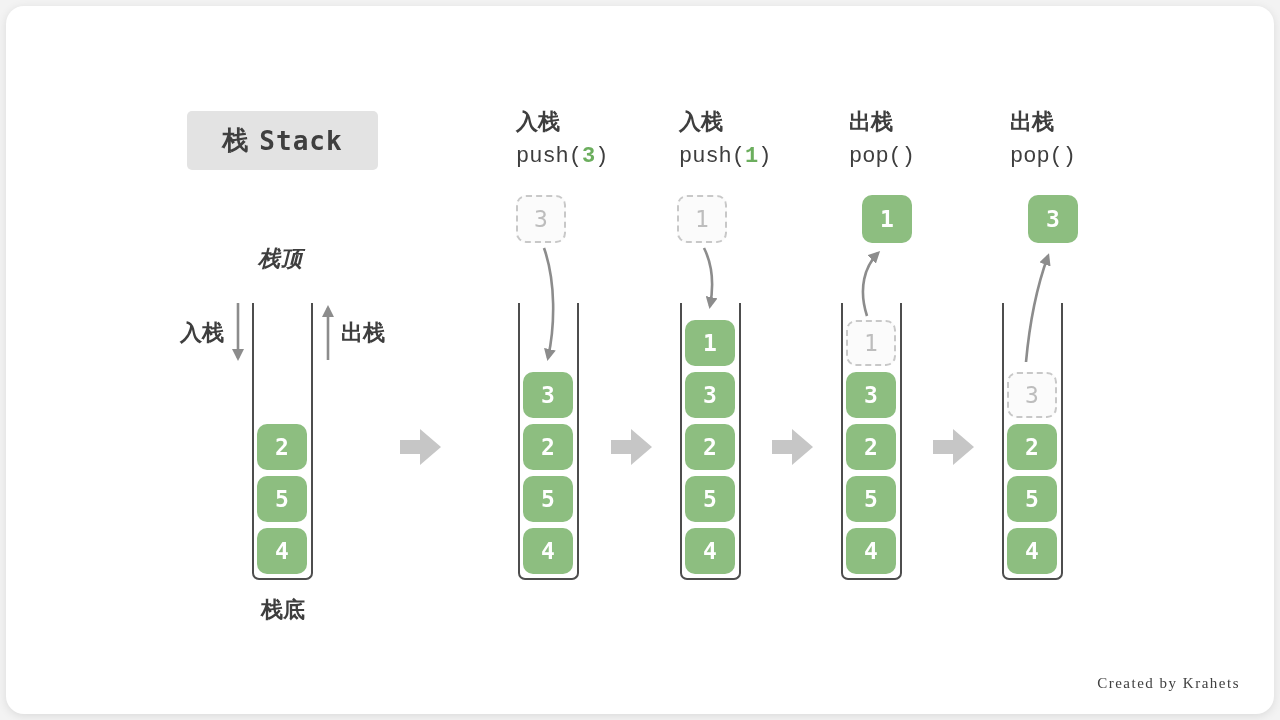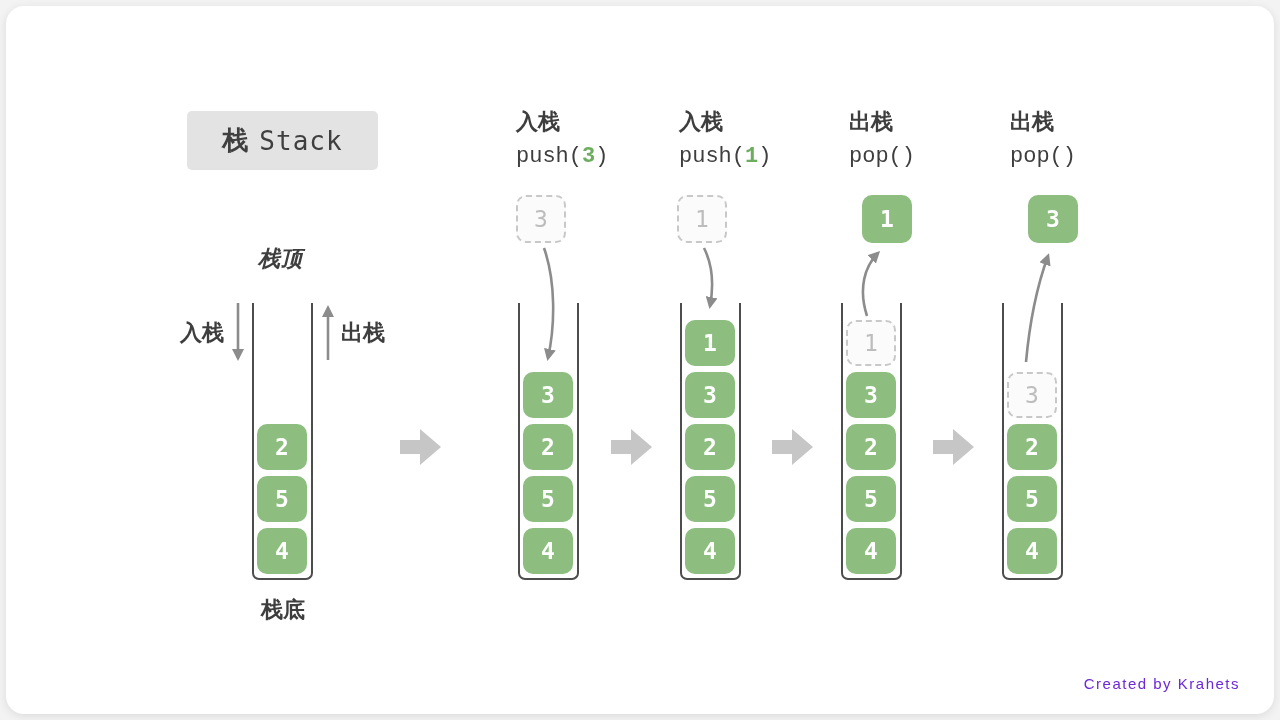--- a/index.html
+++ b/index.html
@@ -5,41 +5,41 @@
   html,body{margin:0;padding:0;width:1280px;height:720px;background:#f3f3f3;overflow:hidden;
     font-family:"Liberation Sans",sans-serif;}
   #stage{position:relative;width:1280px;height:720px;}
   .card{position:absolute;left:6px;top:6px;right:6px;bottom:6px;background:#ffffff;
     border-radius:18px;box-shadow:0 2px 10px rgba(0,0,0,0.10);}
   
   .title-box{position:absolute;left:187px;top:111px;width:191px;height:59px;background:#e3e3e3;
     border-radius:5px;display:flex;align-items:center;justify-content:center;gap:11px;
     color:#3f3f3f;font-size:26px;}
   .title-zh{font-weight:700;}
-  .title-en{font-family:"DejaVu Sans Mono",monospace;font-weight:400;letter-spacing:1px;}
+  .title-en{font-family:"DejaVu Sans Mono",monospace;font-weight:700;letter-spacing:1px;}
   
   .lbl{position:absolute;color:#3e3e3e;font-size:22px;font-weight:700;white-space:nowrap;}
   
   .stack-container{position:absolute;top:303px;width:61px;height:277px;box-sizing:border-box;
     border-left:2px solid #4d4d4d;border-right:2px solid #4d4d4d;border-bottom:2px solid #4d4d4d;
     border-radius:0 0 7px 7px;}
   .cell{position:absolute;width:50px;height:46px;box-sizing:border-box;border-radius:10px;
     background:#8dbe80;color:#ffffff;display:flex;align-items:center;justify-content:center;
     font-family:"DejaVu Sans Mono",monospace;font-size:23px;font-weight:700;}
   .cell.ghost{background:#fbfbfb;border:2px dashed #c8c8c8;color:#bdbdbd;font-weight:400;}
   
   .col-header{position:absolute;top:104px;color:#3e3e3e;font-size:22px;line-height:35px;white-space:nowrap;}
   .col-header .op{font-weight:700;}
   .col-header .code{font-family:Liberation Mono, monospace;font-weight:500;}
   .col-header .arg{color:#6cae5e;font-weight:700;}
   
   svg.overlay{position:absolute;left:0;top:0;width:1280px;height:720px;pointer-events:none;}
   
-  .credit{position:absolute;right:40px;top:675px;color:#6d28d9;font-size:15px;letter-spacing:1.5px;
-    font-family:Liberation Sans, sans-serif;}
+  .credit{position:absolute;right:40px;top:675px;color:#404040;font-size:15px;letter-spacing:1.5px;
+    font-family:Liberation Serif, serif;}
 </style>
 </head>
 <body>
 
 <div id="stage">
   <div class="card"></div>
 
   <div class="title-box">
     <span class="title-zh">栈</span>
     <span class="title-en">Stack</span>

